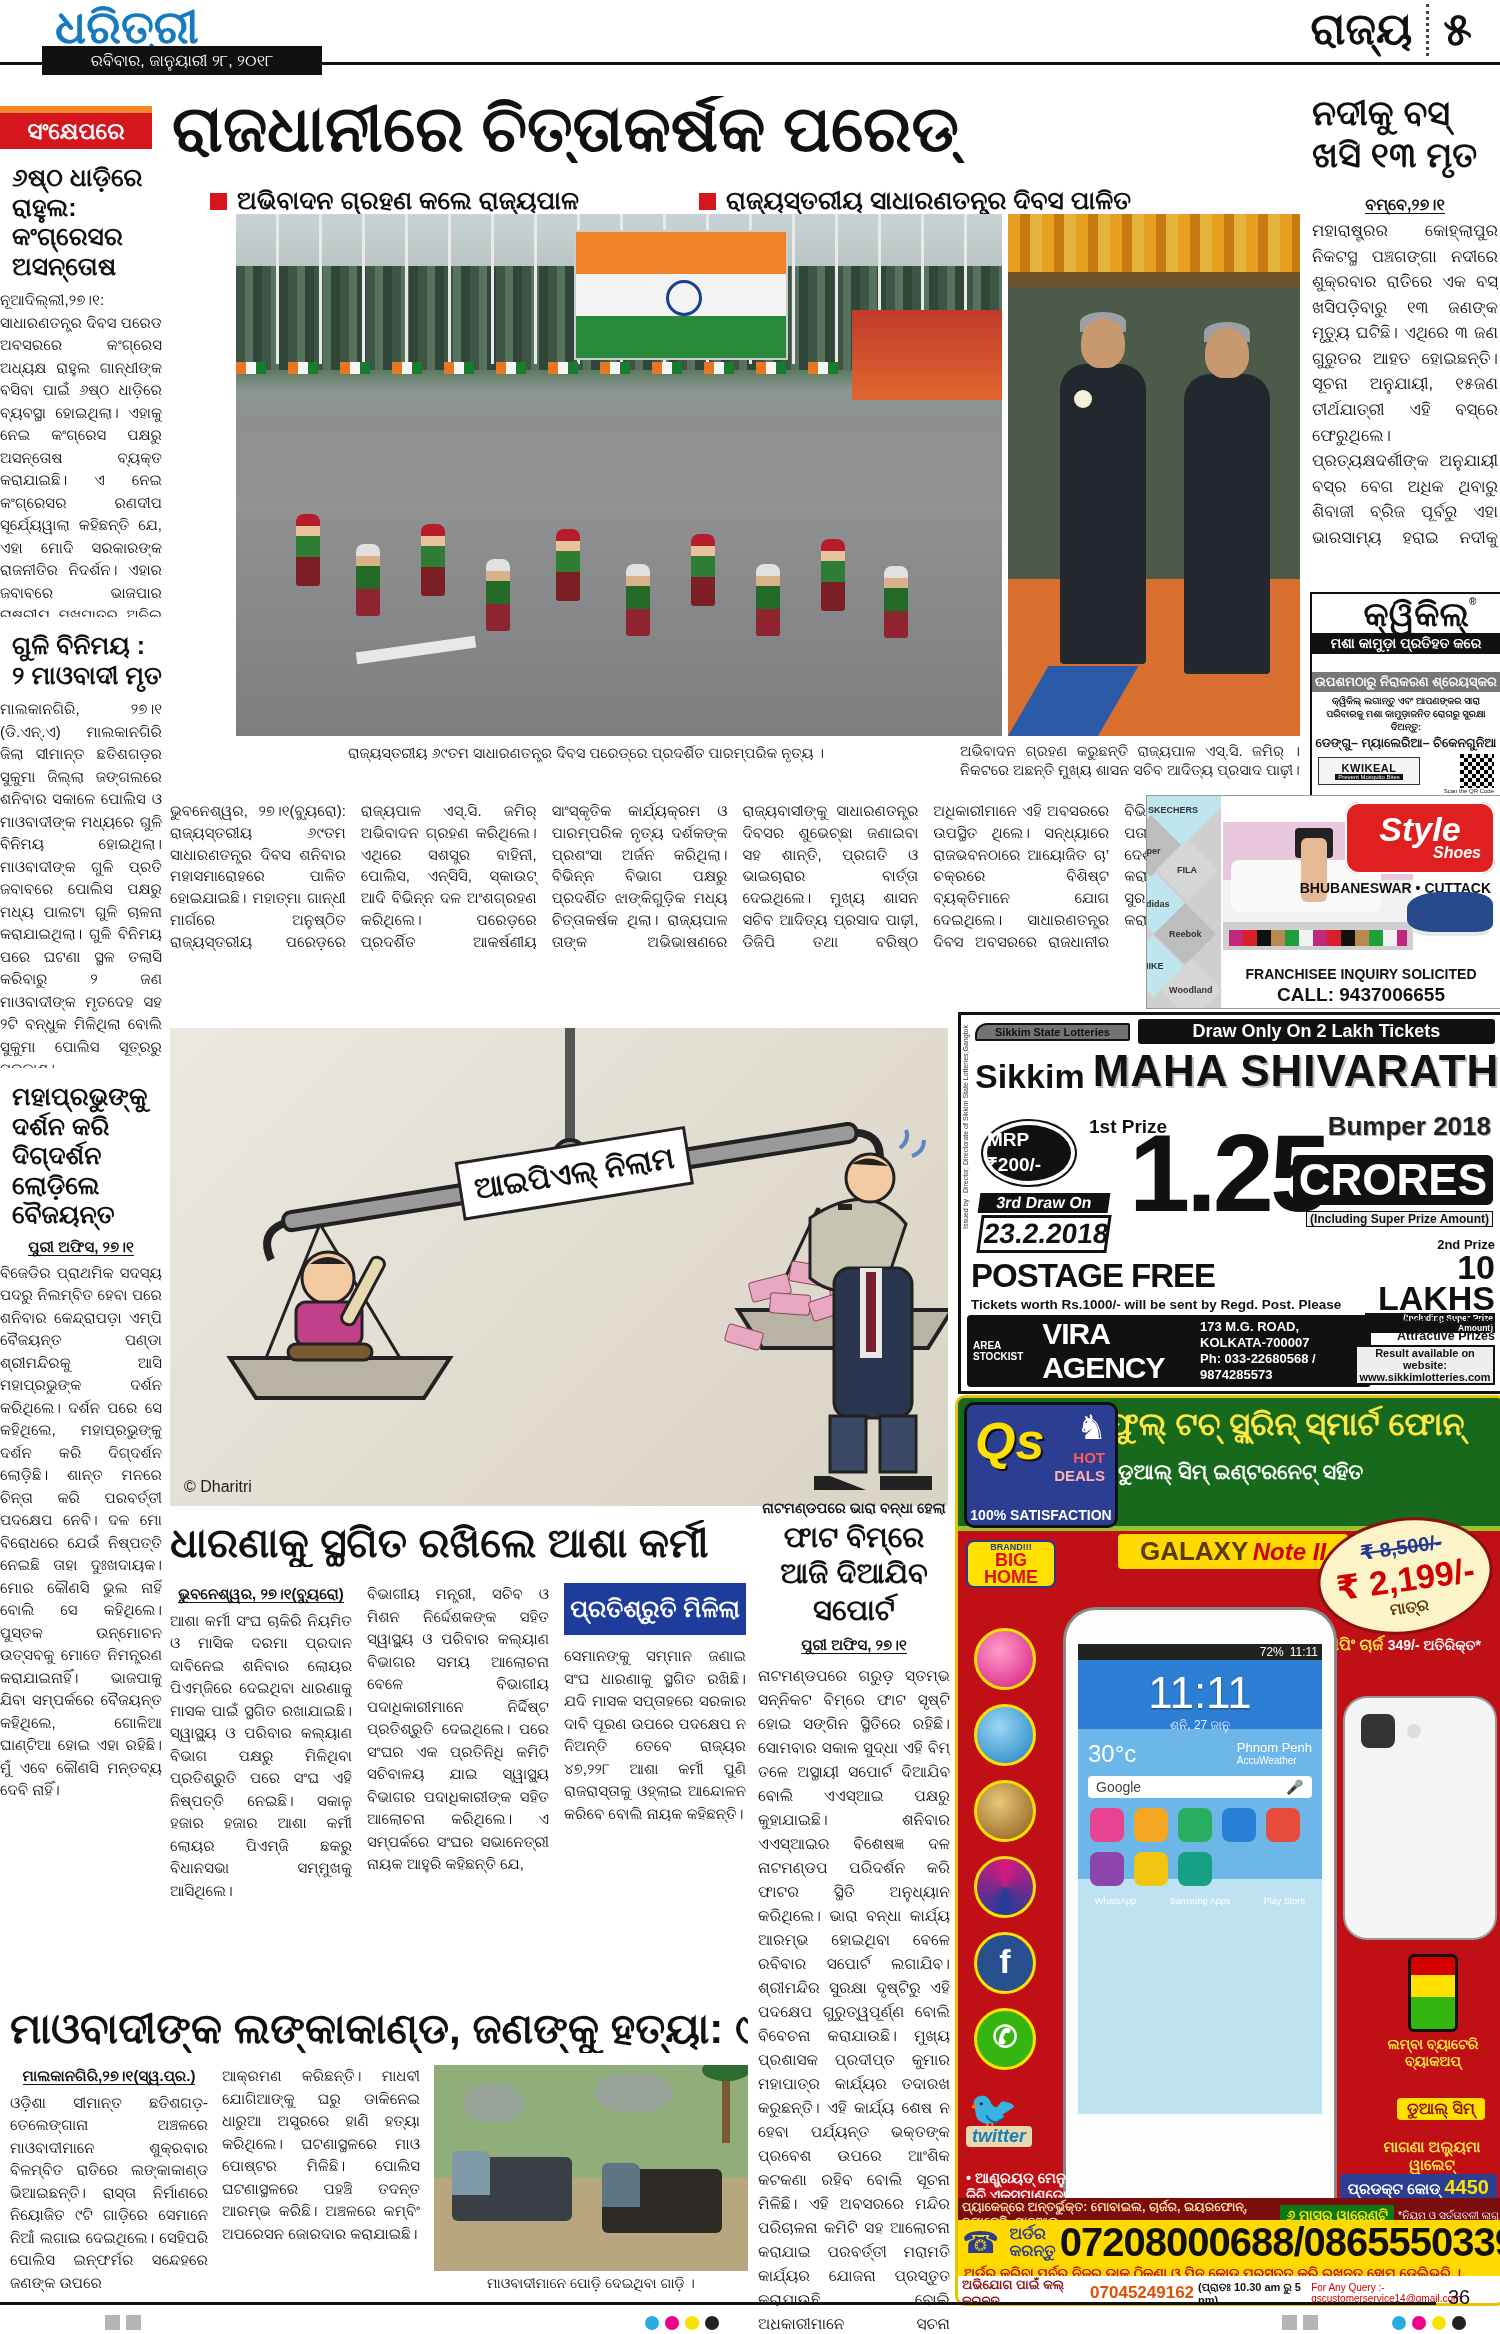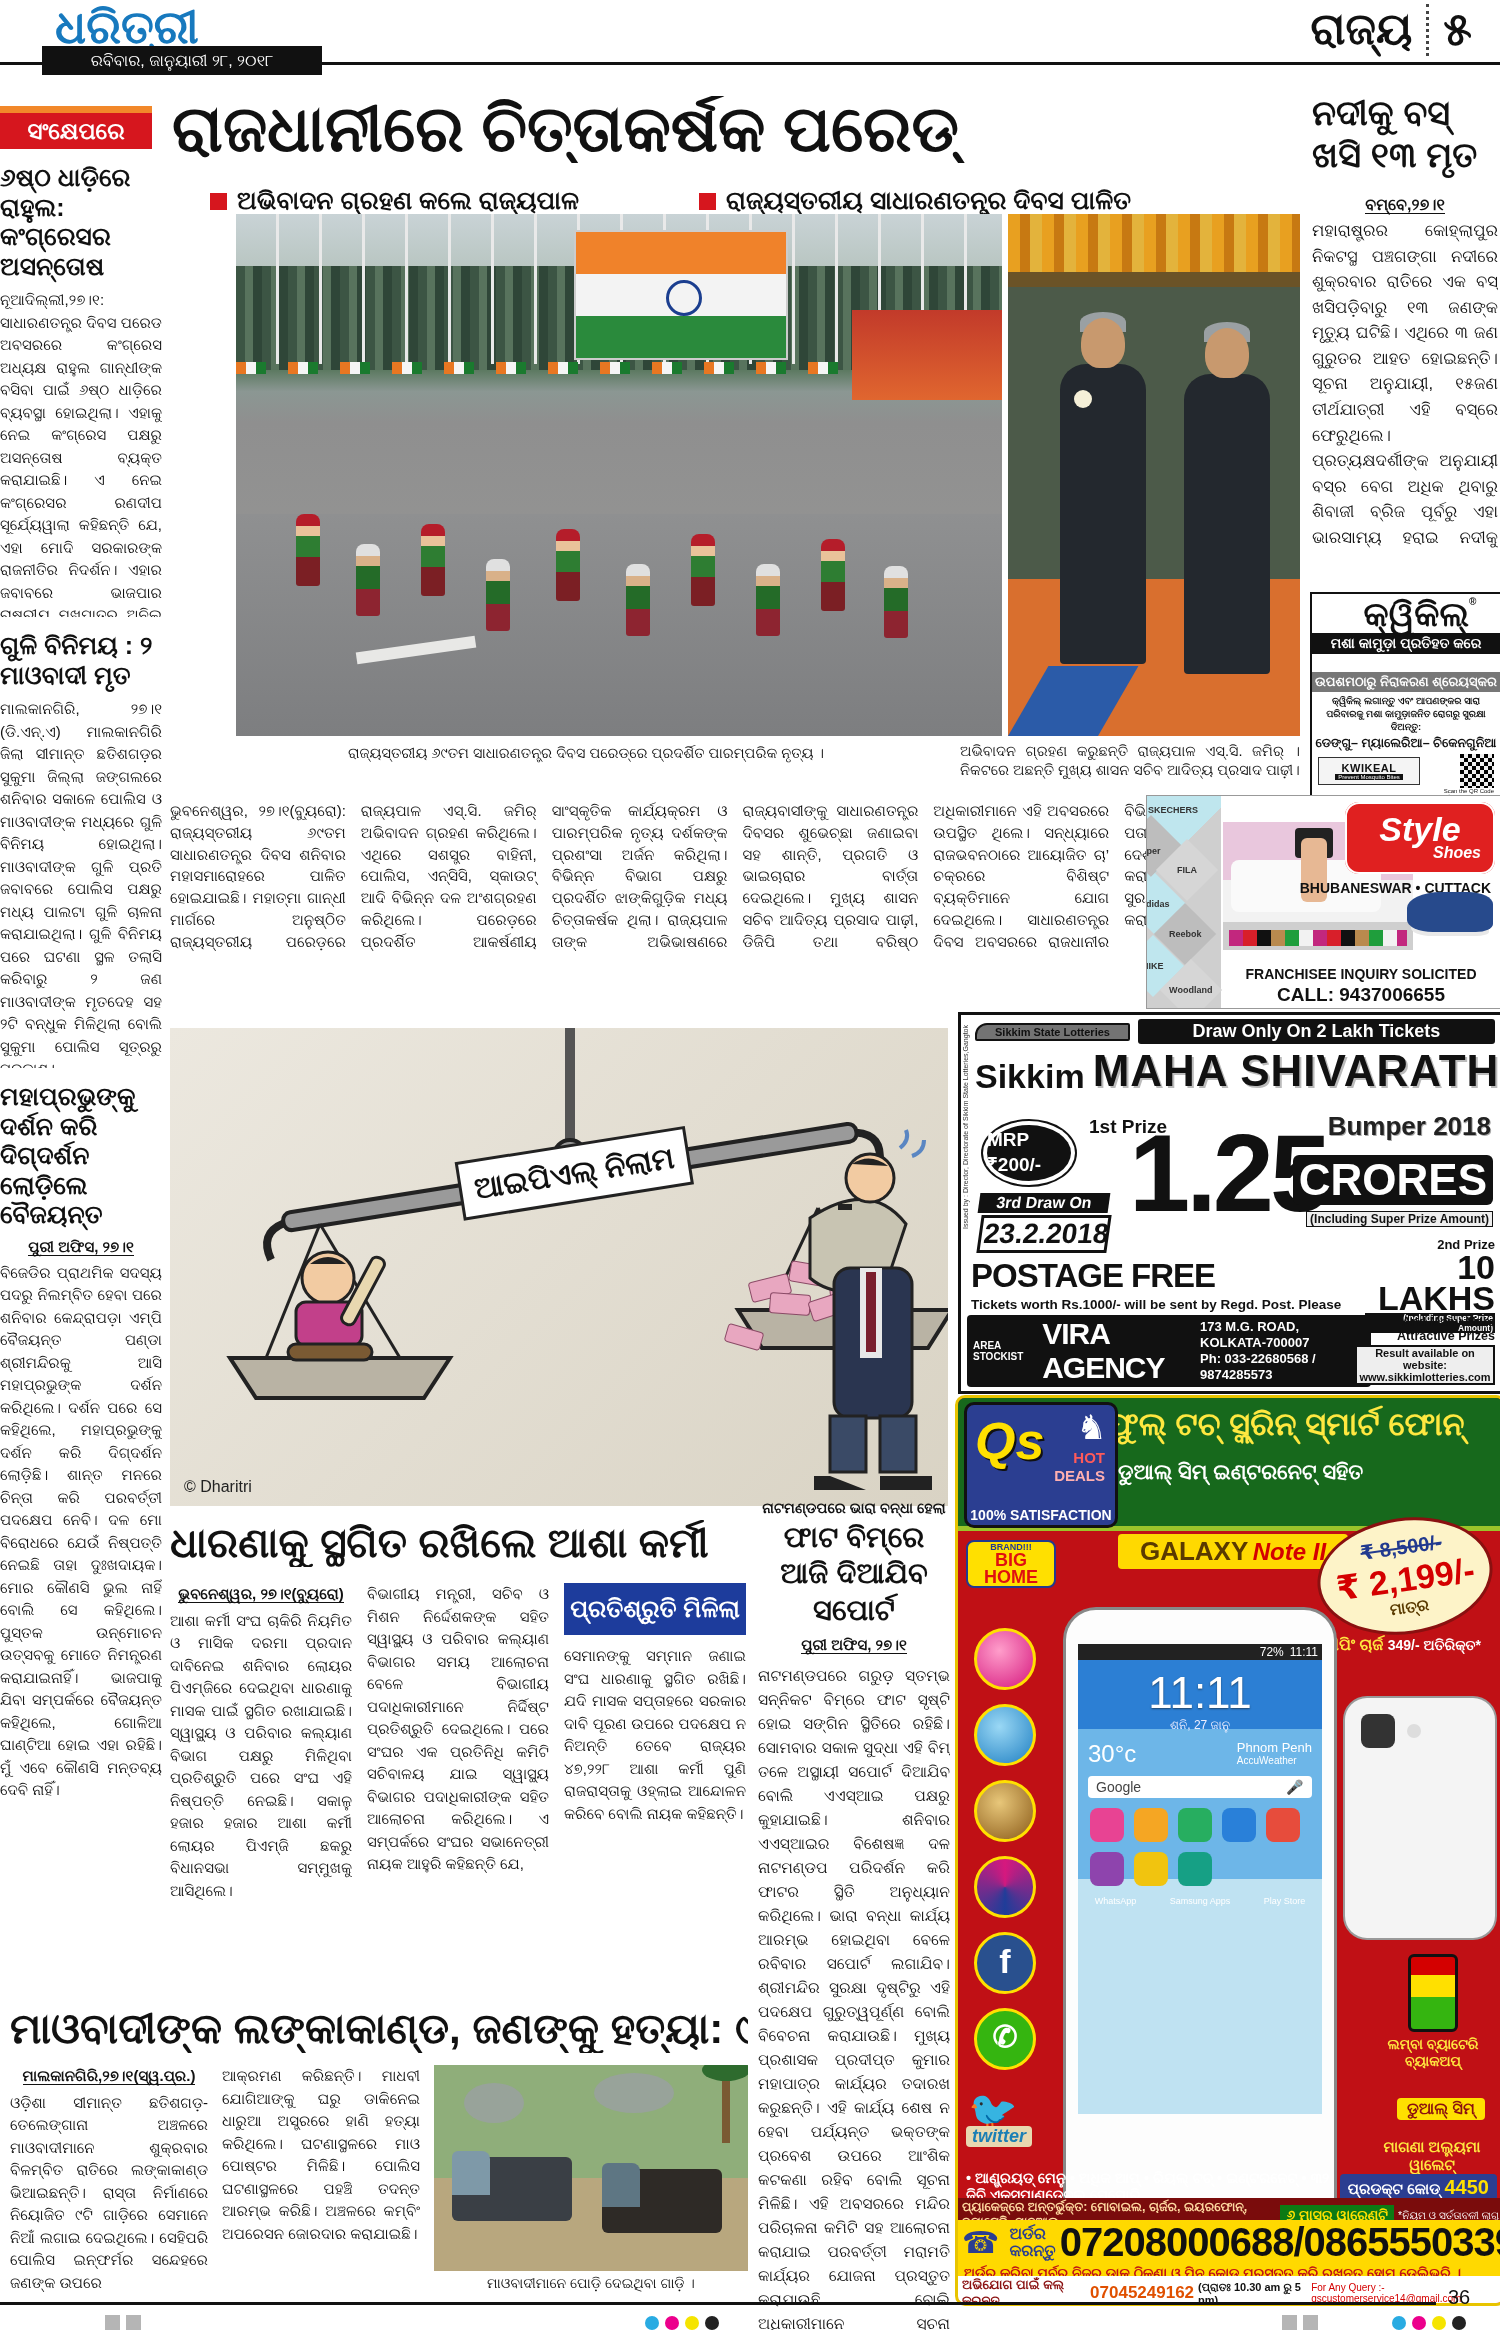--- a/index.html
+++ b/index.html
@@ -18,21 +18,21 @@
   .section-head{position:absolute;right:28px;top:2px;display:flex;align-items:center;gap:14px;}
   .section-head .sec{font-size:44px;font-weight:bold;}
   .section-head .sep{height:52px;border-left:3px dotted #444;}
   .section-head .pg{font-size:46px;font-weight:bold;}
 
   
   .briefs{left:0;top:106px;width:162px;}
   .briefs-stripe{height:7px;width:152px;background:#f2882a;}
   .briefs-banner{width:152px;height:36px;background:#d6161e;color:#fff;font-size:23px;font-weight:bold;
                  display:flex;align-items:center;justify-content:center;}
-  .brief-h{font-size:25px;line-height:1.18;font-weight:bold;margin:14px 0 8px 0;}
+  .brief-h{font-size:25px;line-height:1.18;font-weight:bold;margin:14px 0 8px 12px;}
   .brief-b{font-size:15px;line-height:1.5;}
   .dl u,.dateline{font-weight:bold;text-decoration:none;border-bottom:1px solid #111;}
 
   
   .lead-h{left:172px;top:96px;width:1130px;font-size:64px;font-weight:bold;line-height:1.05;white-space:nowrap;overflow:hidden;}
   .subheads{left:210px;top:186px;width:1090px;display:flex;gap:120px;}
   .subhead{display:flex;align-items:center;gap:10px;font-size:25px;font-weight:bold;}
   .redsq{width:17px;height:17px;background:#d6161e;flex:0 0 auto;}
   .caption{font-size:14.5px;line-height:1.3;}
 

